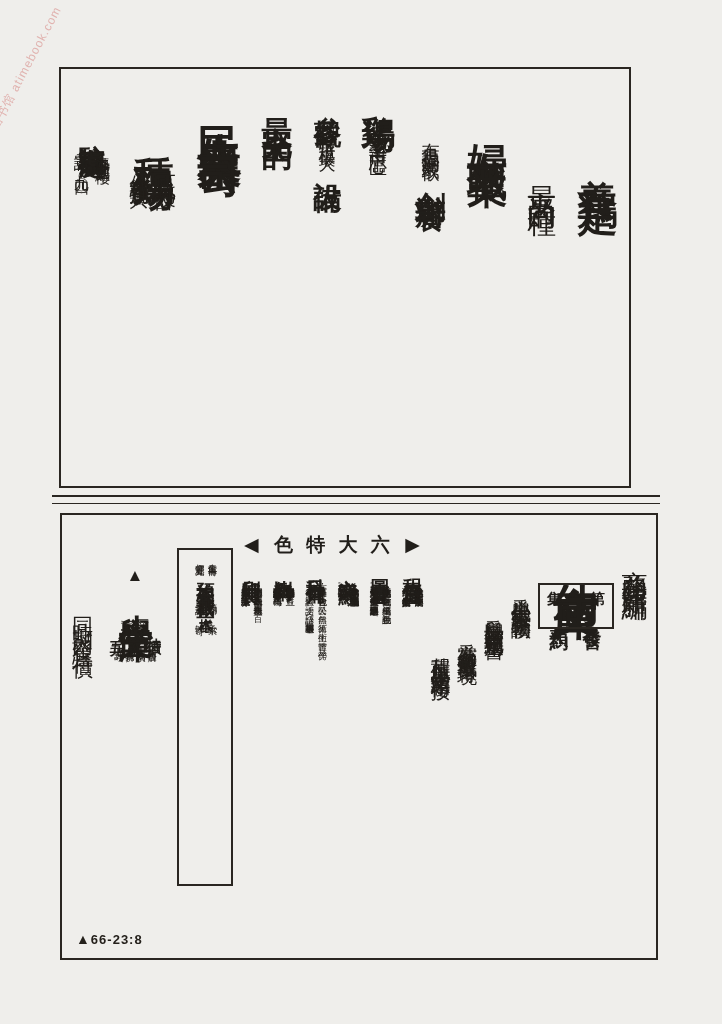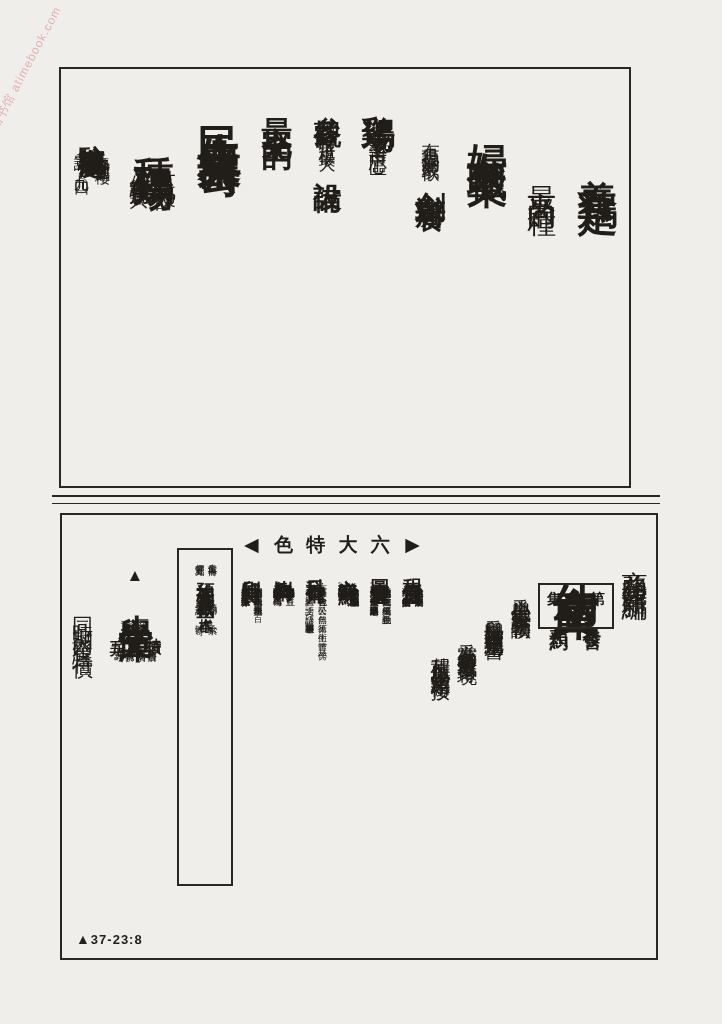--- a/index.html
+++ b/index.html
@@ -286,15 +286,15 @@
         <div class="vt">兩書合購</div>
         <div class="vt">照預約價</div>
         <div class="vt">特價九折</div>
         <div class="vt">計算</div>
       </div>
     </div>
 
     <div class="vt b-simul">同時期內發售特價</div>
   </div>
 
-  <div class="catnote"><span class="tri">▲</span><span>37-23:8</span></div>
+  <div class="catnote"><span class="tri">▲</span><span>66-23:8</span></div>
 
 </div>
 
 </body></html>

